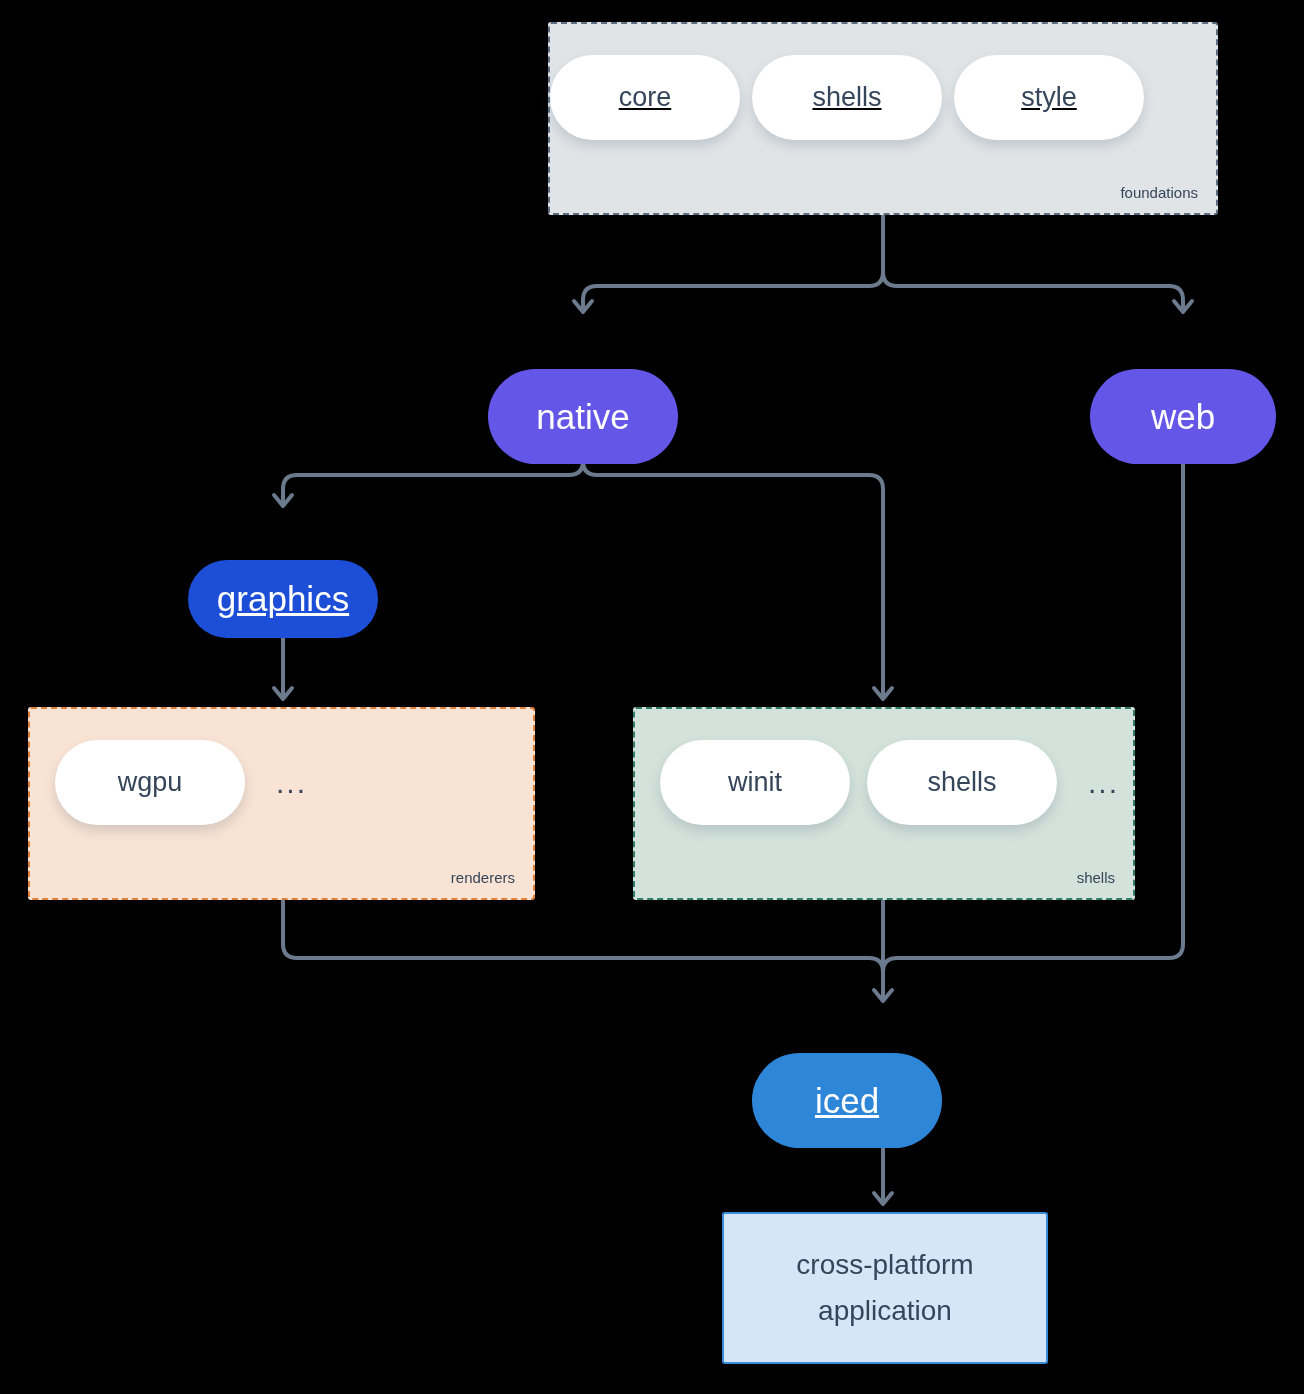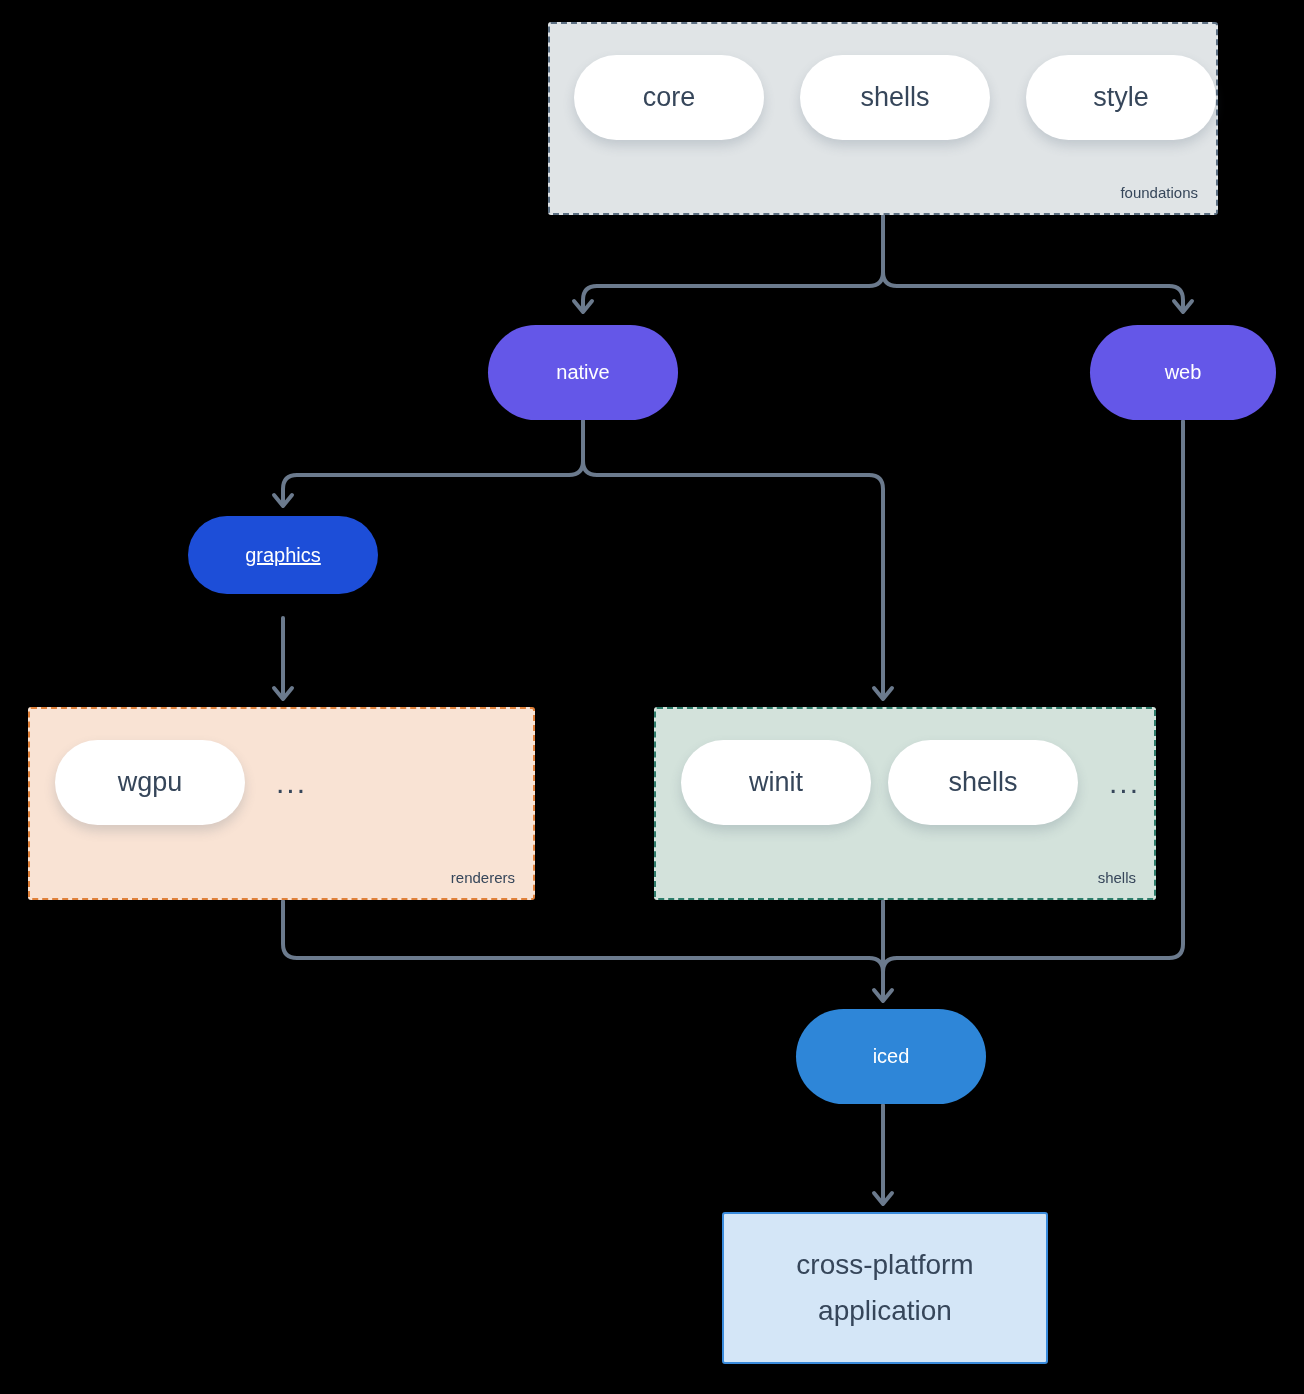--- a/index.html
+++ b/index.html
@@ -25,27 +25,27 @@
     stroke-linejoin: round;
   }
   .group-box {
     position: absolute;
     border: 2px dashed;
     border-radius: 3px;
     box-sizing: border-box;
   }
   .group-foundations { left: 548px; top: 22px;  width: 670px; height: 193px; background: #E0E4E6; border-color: #5C6F82; }
   .group-renderers   { left: 28px;  top: 707px; width: 507px; height: 193px; background: #F9E3D4; border-color: #E0813A; }
-  .group-shells      { left: 654px; top: 707px; width: 502px; height: 193px; background: #D3E2DB; border-color: #2E7D6B; }
+  .group-shells      { left: 633px; top: 707px; width: 502px; height: 193px; background: #D3E2DB; border-color: #2E7D6B; }
   .pill-row {
     display: flex;
     align-items: center;
     margin-top: 31px;
   }
-  .pill-row.centered { justify-content: flex-end; gap: 36px; }
+  .pill-row.centered { justify-content: flex-start; gap: 12px; text-decoration: underline; }
   .pill-row.leftpad  { padding-left: 25px; gap: 17px; }
   .pill-white {
     background: #FFFFFF;
     border-radius: 46px;
     height: 85px;
     min-width: 190px;
     padding: 0 28px;
     box-sizing: border-box;
     display: flex;
     align-items: center;
@@ -67,26 +67,27 @@
     font-size: 15px;
     color: #36465A;
   }
   .node-pill {
     position: absolute;
     border-radius: 50px;
     display: flex;
     align-items: center;
     justify-content: center;
     color: #FFFFFF;
-    font-size: 20px;
+    font-size: 35px;
+    margin-top: 44px;
   }
   .node-native   { left: 488px;  top: 325px;  width: 190px; height: 95px; background: #6457E8; }
   .node-web      { left: 1090px; top: 325px;  width: 186px; height: 95px; background: #6457E8; }
   .node-graphics { left: 188px;  top: 516px;  width: 190px; height: 78px; background: #1d4ed8; text-decoration: underline; }
-  .node-iced     { left: 796px;  top: 1009px; width: 190px; height: 95px; background: #2E86D8; }
+  .node-iced     { left: 752px;  top: 1009px; width: 190px; height: 95px; background: #2E86D8; text-decoration: underline; }
   .app-box {
     position: absolute;
     left: 722px; top: 1212px;
     width: 326px; height: 152px;
     box-sizing: border-box;
     background: #D4E6F7;
     border: 2px solid #3A8BDC;
     border-radius: 3px;
     display: flex;
     flex-direction: column;

